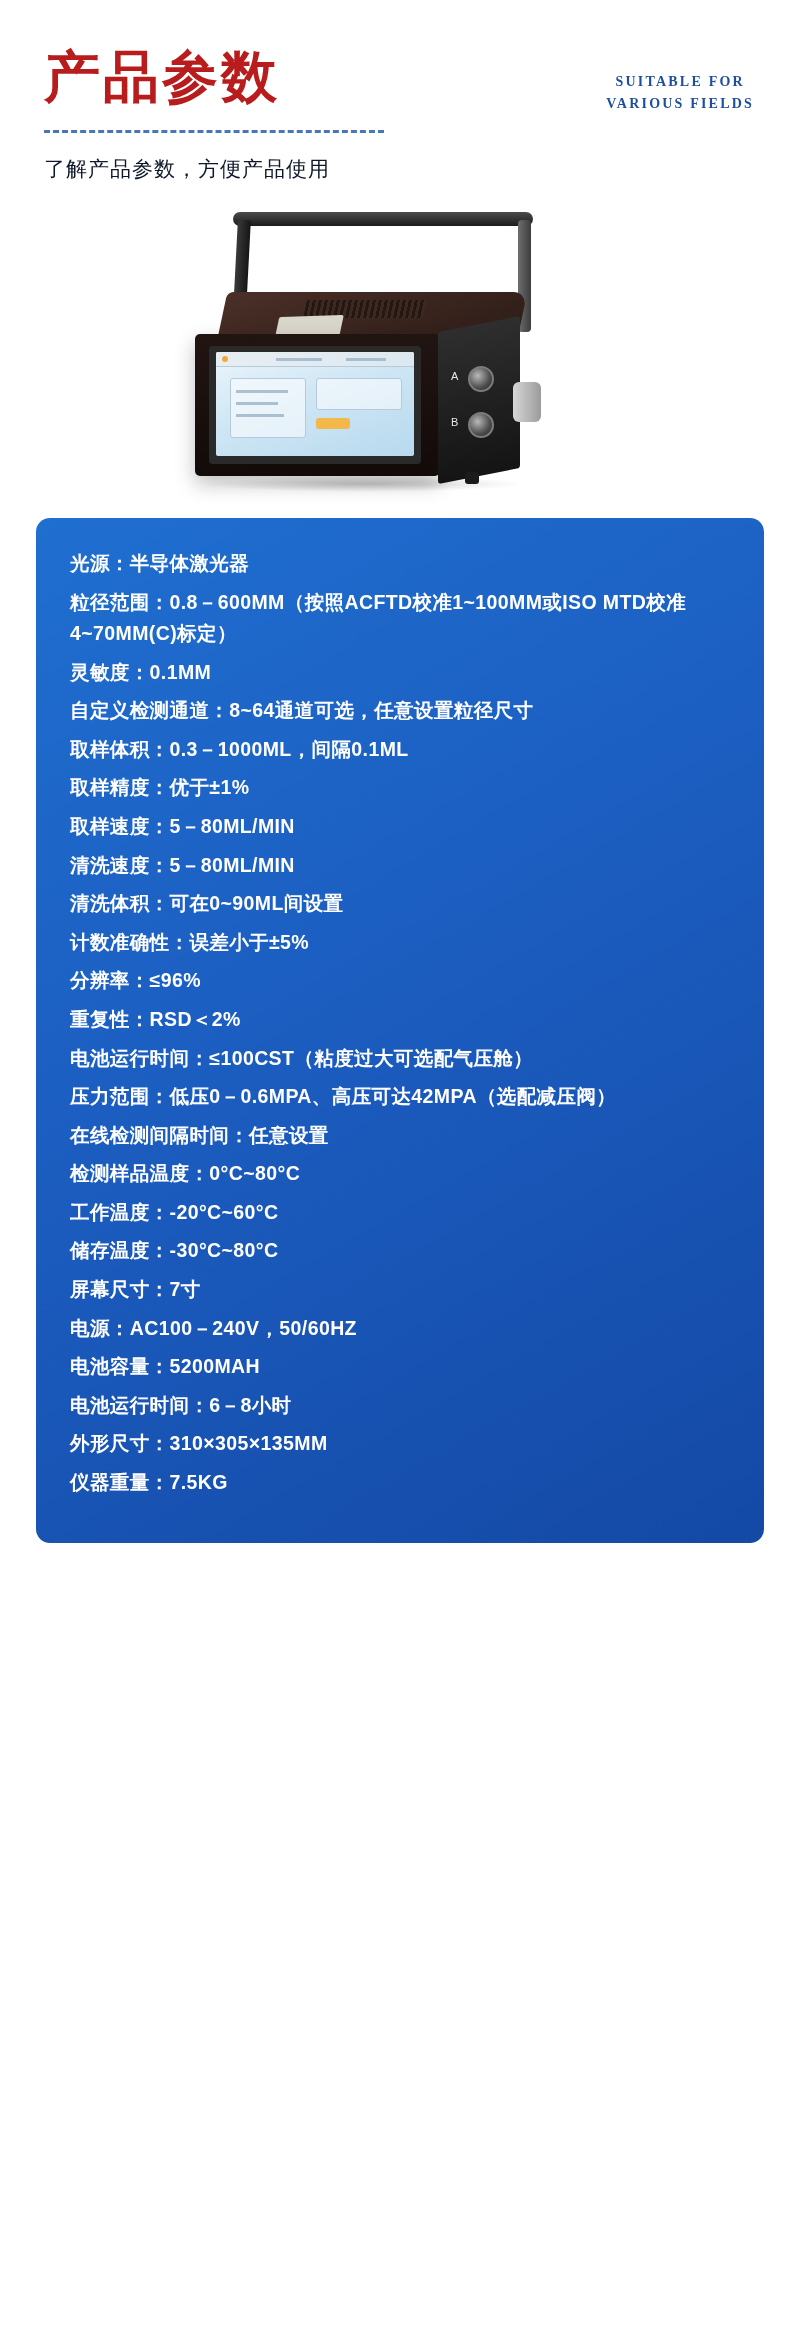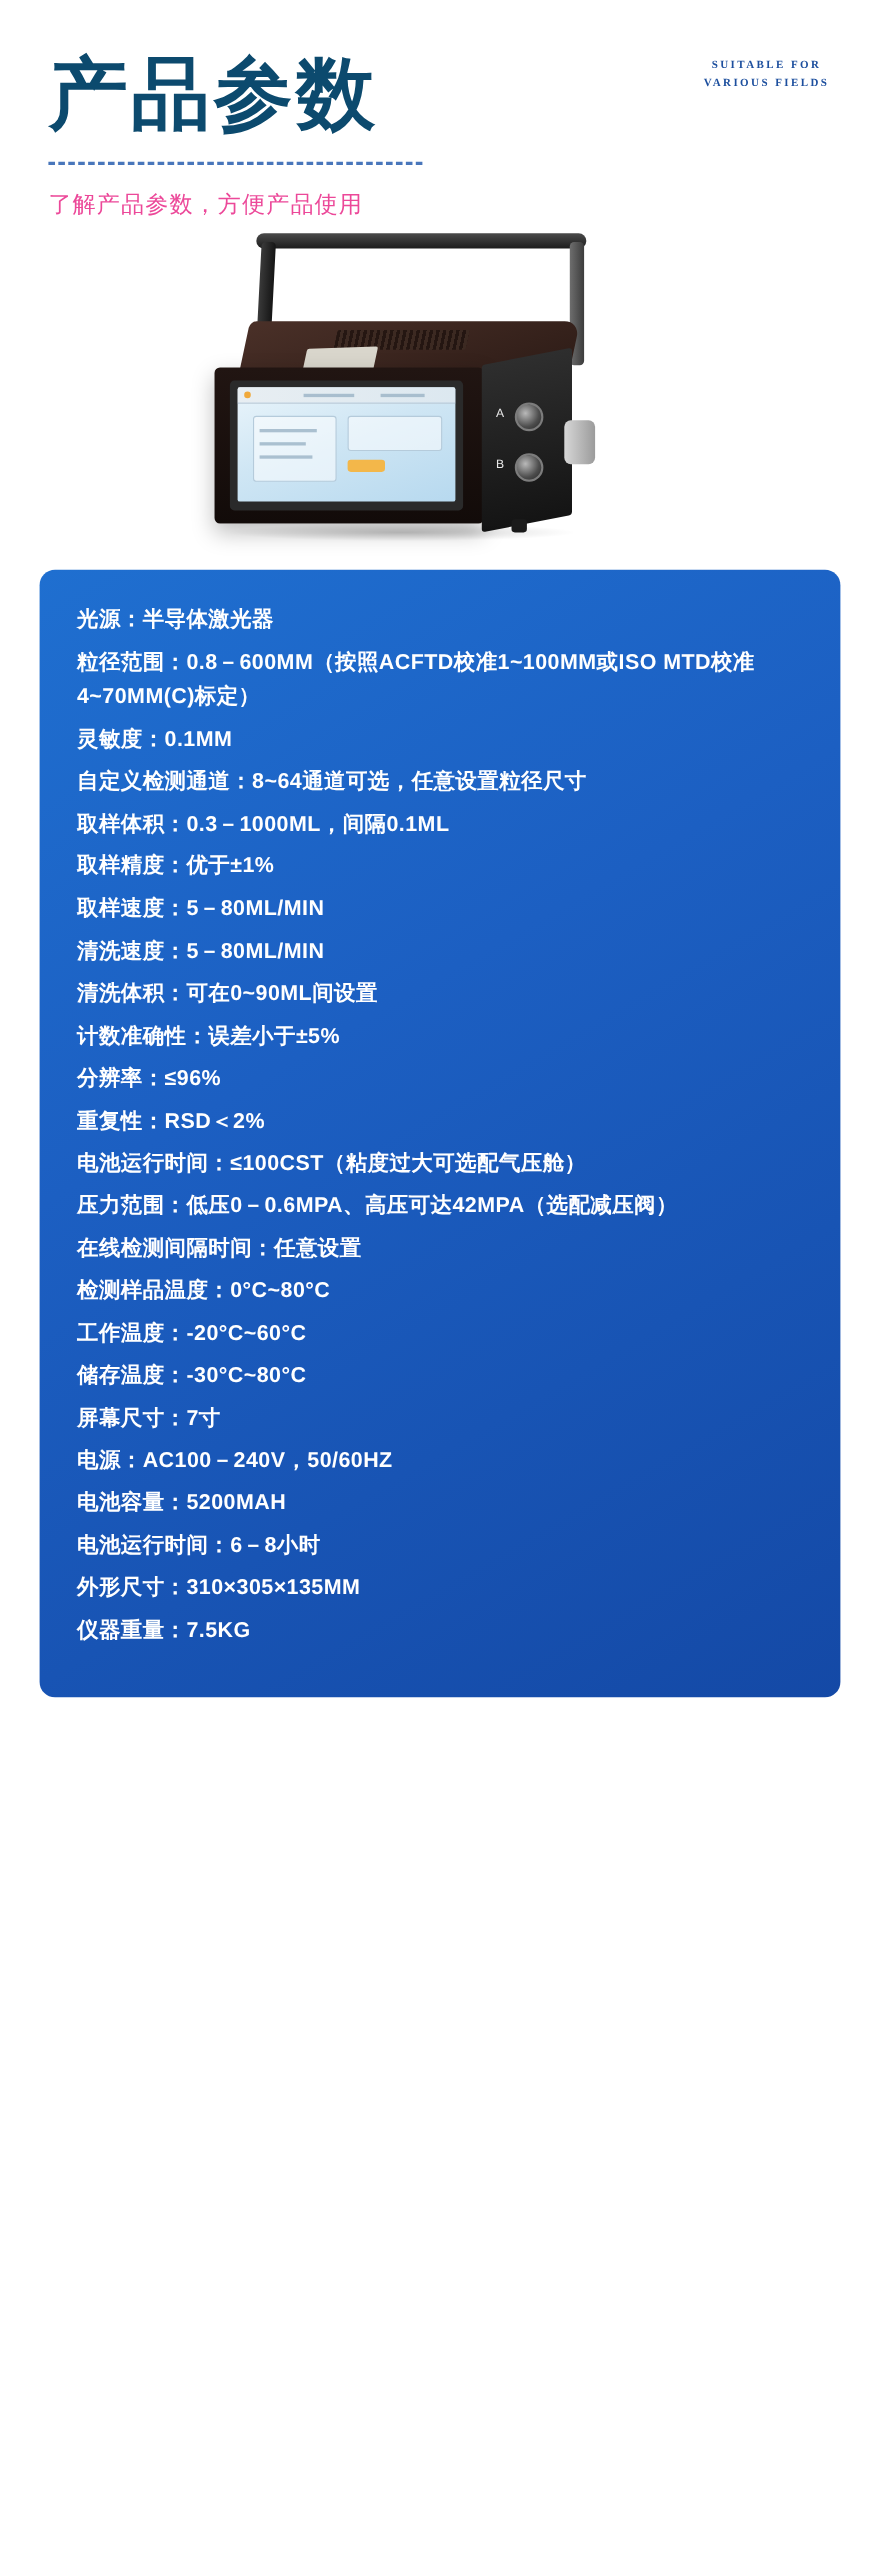--- a/index.html
+++ b/index.html
@@ -23,48 +23,48 @@
   }
 
   
   .header {
     position: relative;
     padding: 46px 44px 0 44px;
     height: 200px;
     box-sizing: border-box;
   }
   .title-main {
-    font-size: 72px;
+    font-size: 56px;
     font-weight: bold;
     letter-spacing: 3px;
-    color: #0c4a6e;
+    color: #b91c1c;
     line-height: 1.1;
     margin: 0;
     font-family: "DejaVu Sans", "Liberation Sans", sans-serif;
   }
   .title-dashes {
     margin-top: 22px;
     width: 340px;
     height: 0;
     border-top: 3px dashed #2a5fb0;
     opacity: 0.85;
   }
   .title-sub {
     margin-top: 22px;
     font-size: 21px;
-    color: #ec4899;
+    color: #0f172a;
     letter-spacing: 1px;
   }
   .header-right {
     position: absolute;
     right: 46px;
-    top: 52px;
+    top: 71px;
     text-align: center;
     line-height: 1.55;
-    font-size: 10px;
+    font-size: 14px;
     letter-spacing: 2.2px;
     font-weight: bold;
     color: #1d4f9e;
     font-family: "Liberation Serif", serif;
   }
 
   
   .product-area {
     position: relative;
     width: 800px;

